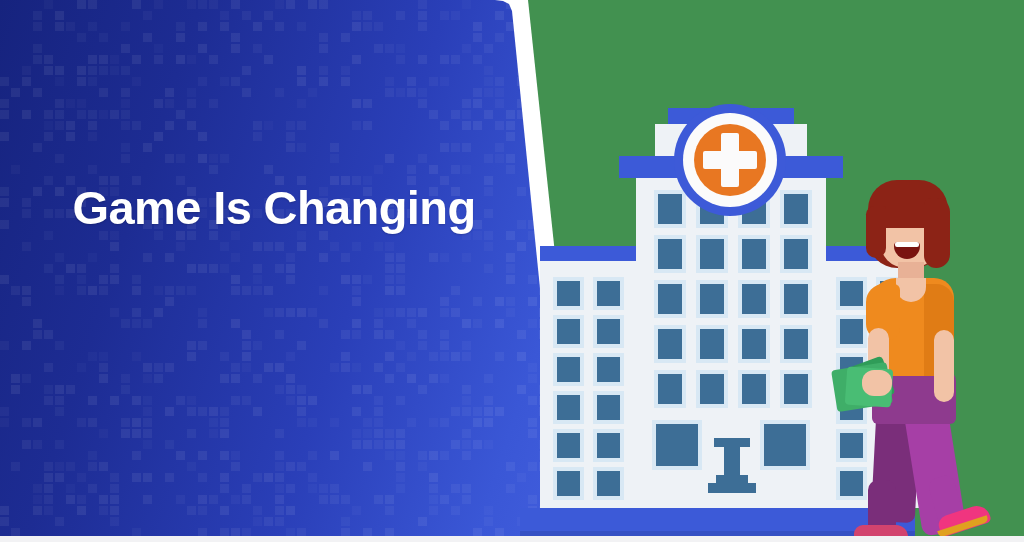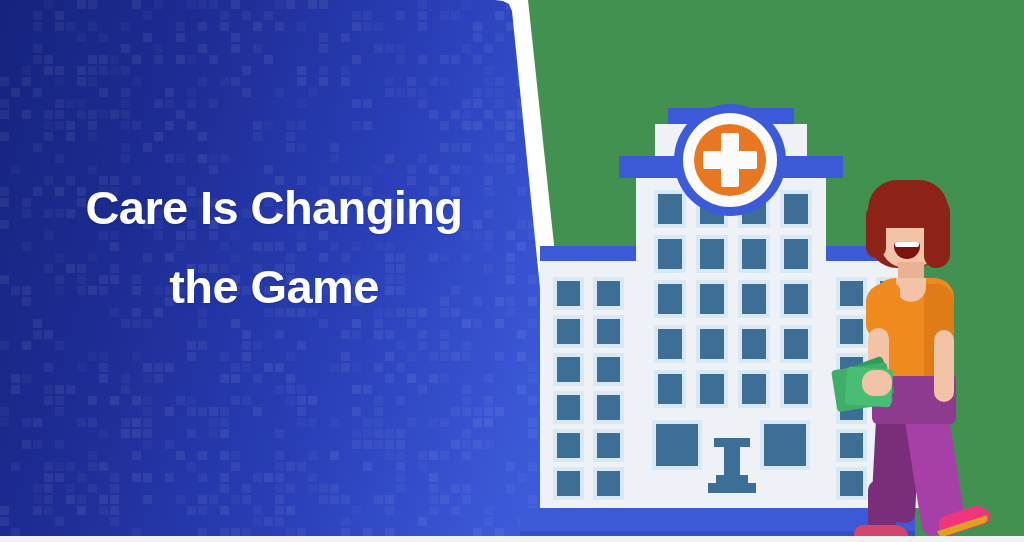--- a/index.html
+++ b/index.html
@@ -991,22 +991,21 @@
         <i style="left:341px;top:528px;background:rgba(255,255,255,0.114)"></i>
         <i style="left:363px;top:528px;background:rgba(255,255,255,0.122)"></i>
         <i style="left:385px;top:528px;background:rgba(255,255,255,0.127)"></i>
         <i style="left:473px;top:528px;background:rgba(255,255,255,0.120)"></i>
         <i style="left:495px;top:528px;background:rgba(255,255,255,0.120)"></i>
         <i style="left:583px;top:528px;background:rgba(255,255,255,0.079)"></i>
       </div>
   </div>
 
   <div class="title">
-    <span class="ln">Care Is Changing</span>
-    <span class="ln">the Game</span>
+    <span class="ln">Game Is Changing</span>
   </div>
 
   <div class="ground"></div>
   <div class="ground-shadow"></div>
 
   <div class="hospital">
 
     <div class="wing left">
       <div class="wing-cap"></div>
       <div class="wing-inner" id="wingL">

